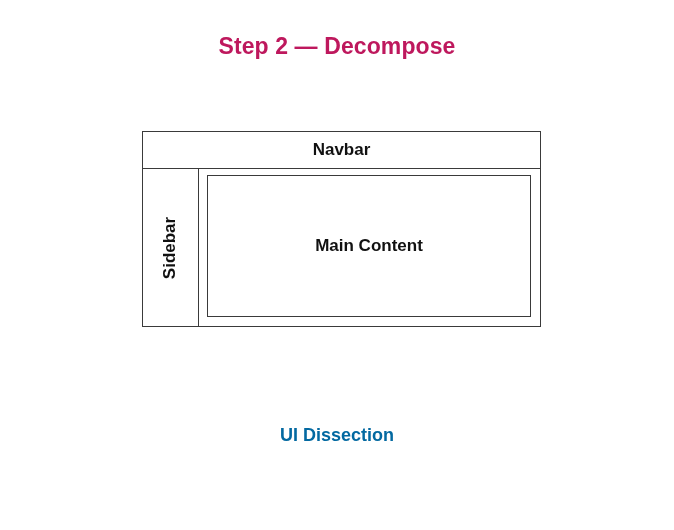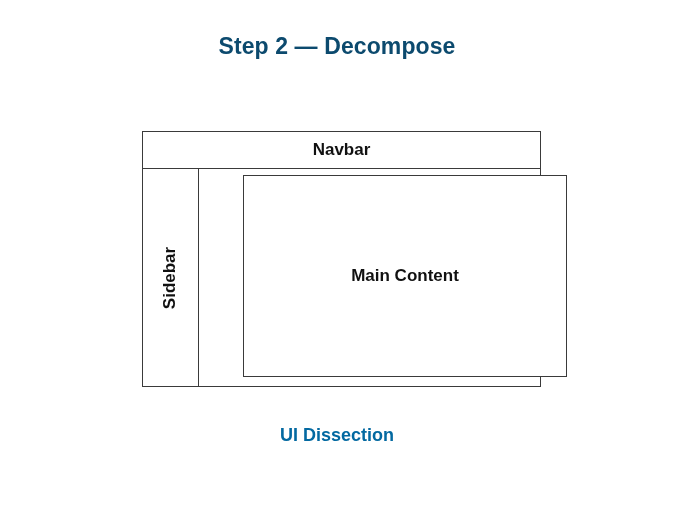--- a/index.html
+++ b/index.html
@@ -20,32 +20,32 @@
   
   .slide-title {
     position: absolute;
     left: 0;
     top: 31px;
     width: 674px;
     text-align: center;
     font-size: 23px;
     font-weight: bold;
     letter-spacing: 0.1px;
-    color: #0c4a6e;
+    color: #be185d;
     line-height: 30px;
     white-space: pre;
   }
 
   
   .wireframe {
     position: absolute;
     left: 142px;
     top: 131px;
     width: 399px;
-    height: 256px;
+    height: 196px;
     box-sizing: border-box;
     border: 1.4px solid #3a3a3a;
     border-radius: 0;
     background: #ffffff;
   }
 
   
   .navbar {
     position: absolute;
     left: 0;
@@ -106,21 +106,20 @@
   }
   .main-content {
     width: 100%;
     height: 100%;
     box-sizing: border-box;
     border: 1.4px solid #3a3a3a;
     background: #ffffff;
     display: flex;
     align-items: center;
     justify-content: center;
-    margin-left: 36px;
   }
   .main-content-label {
     font-size: 17px;
     font-weight: bold;
     color: #111111;
     line-height: 20px;
   }
 
   
   .caption {

